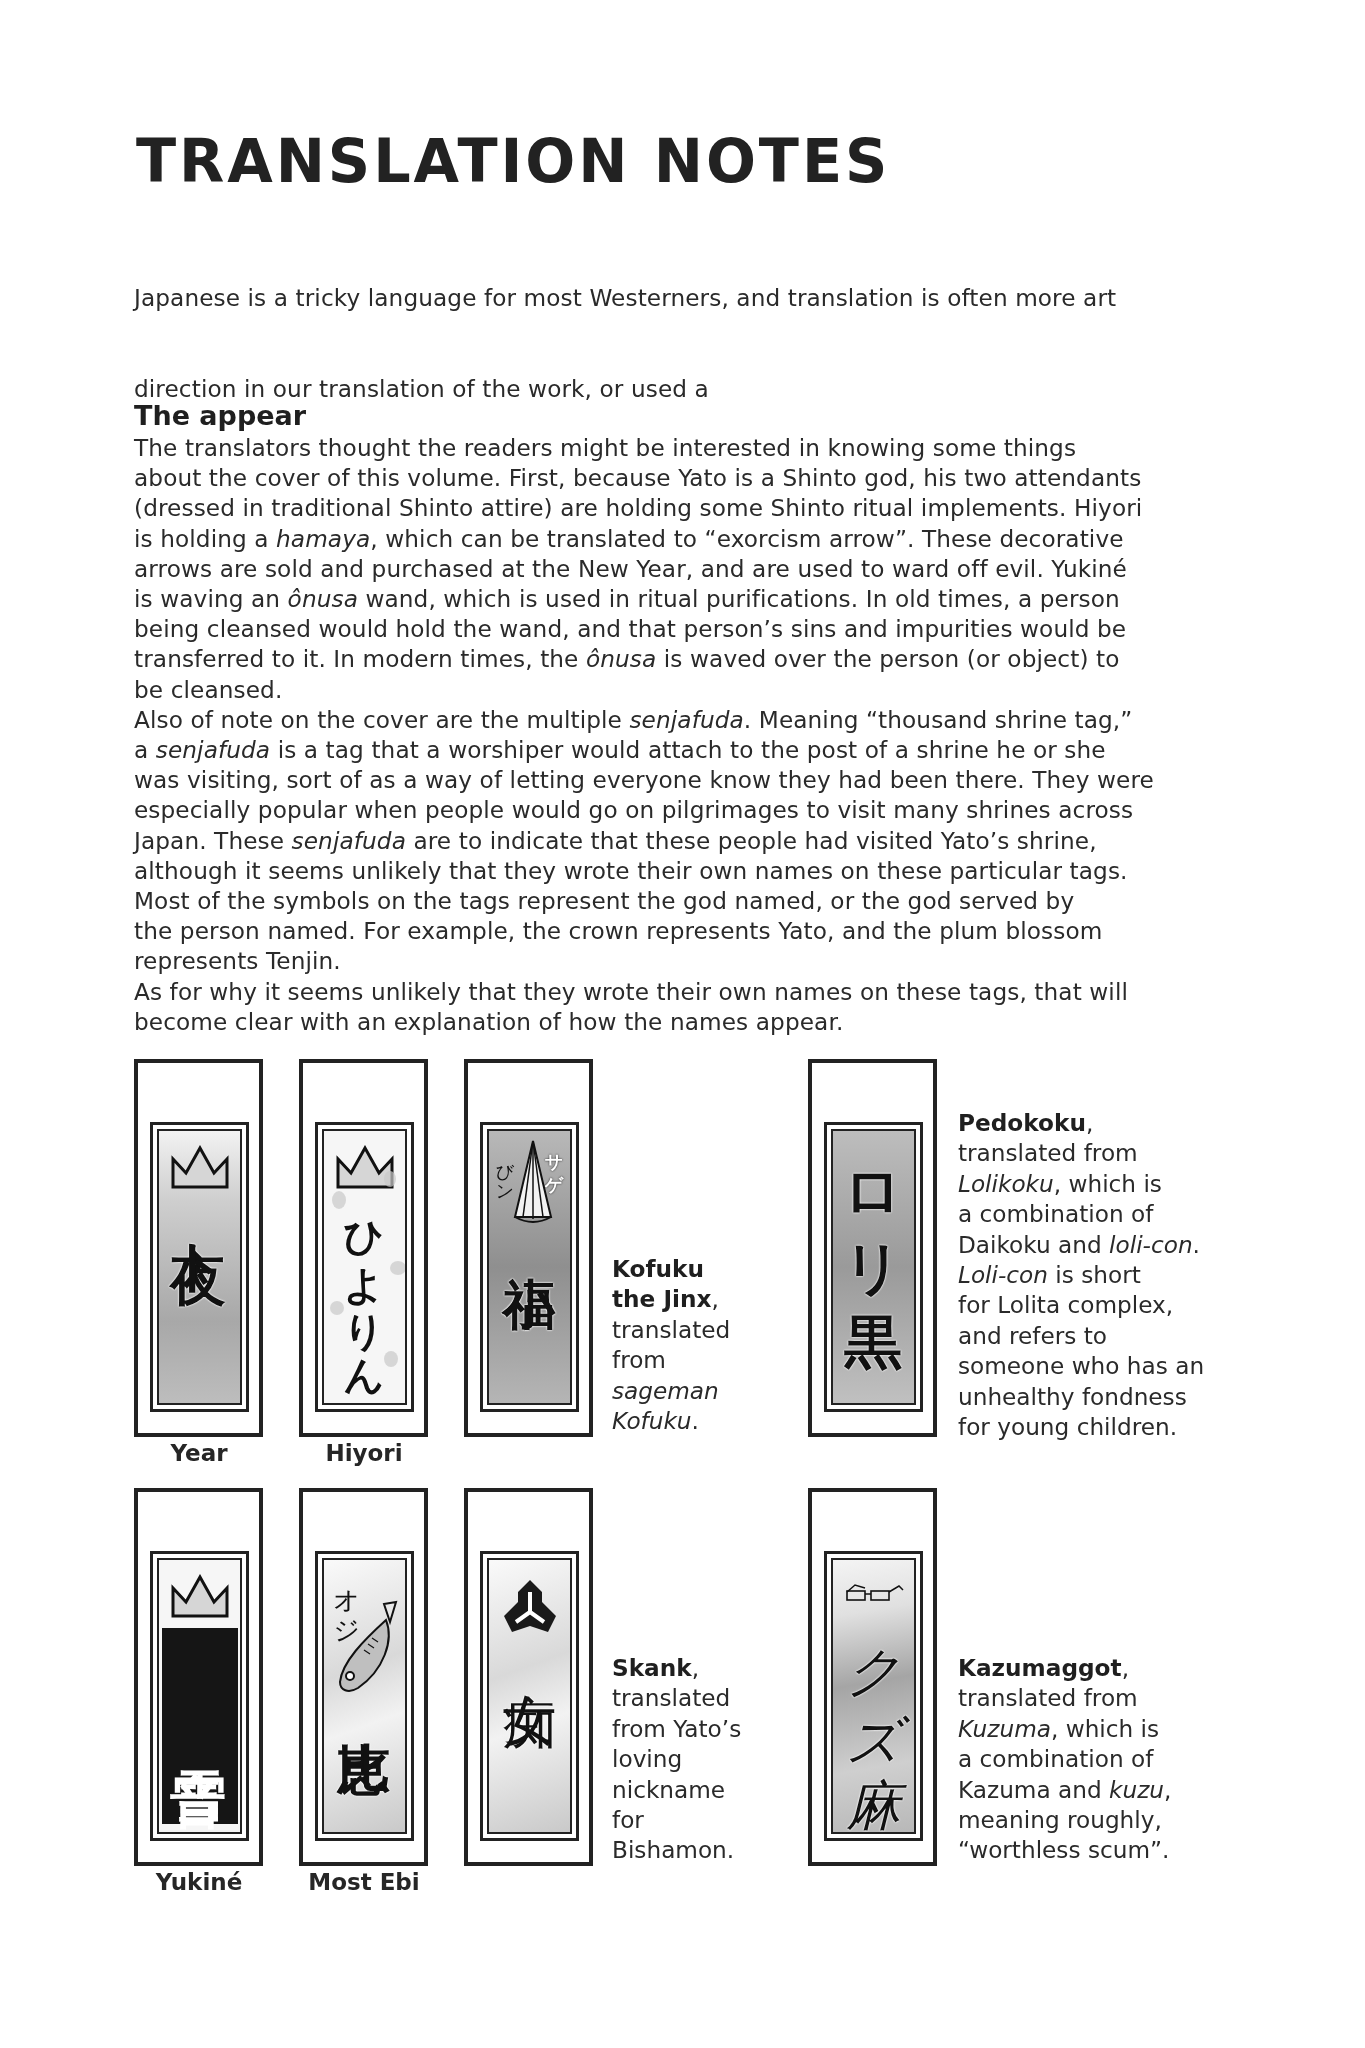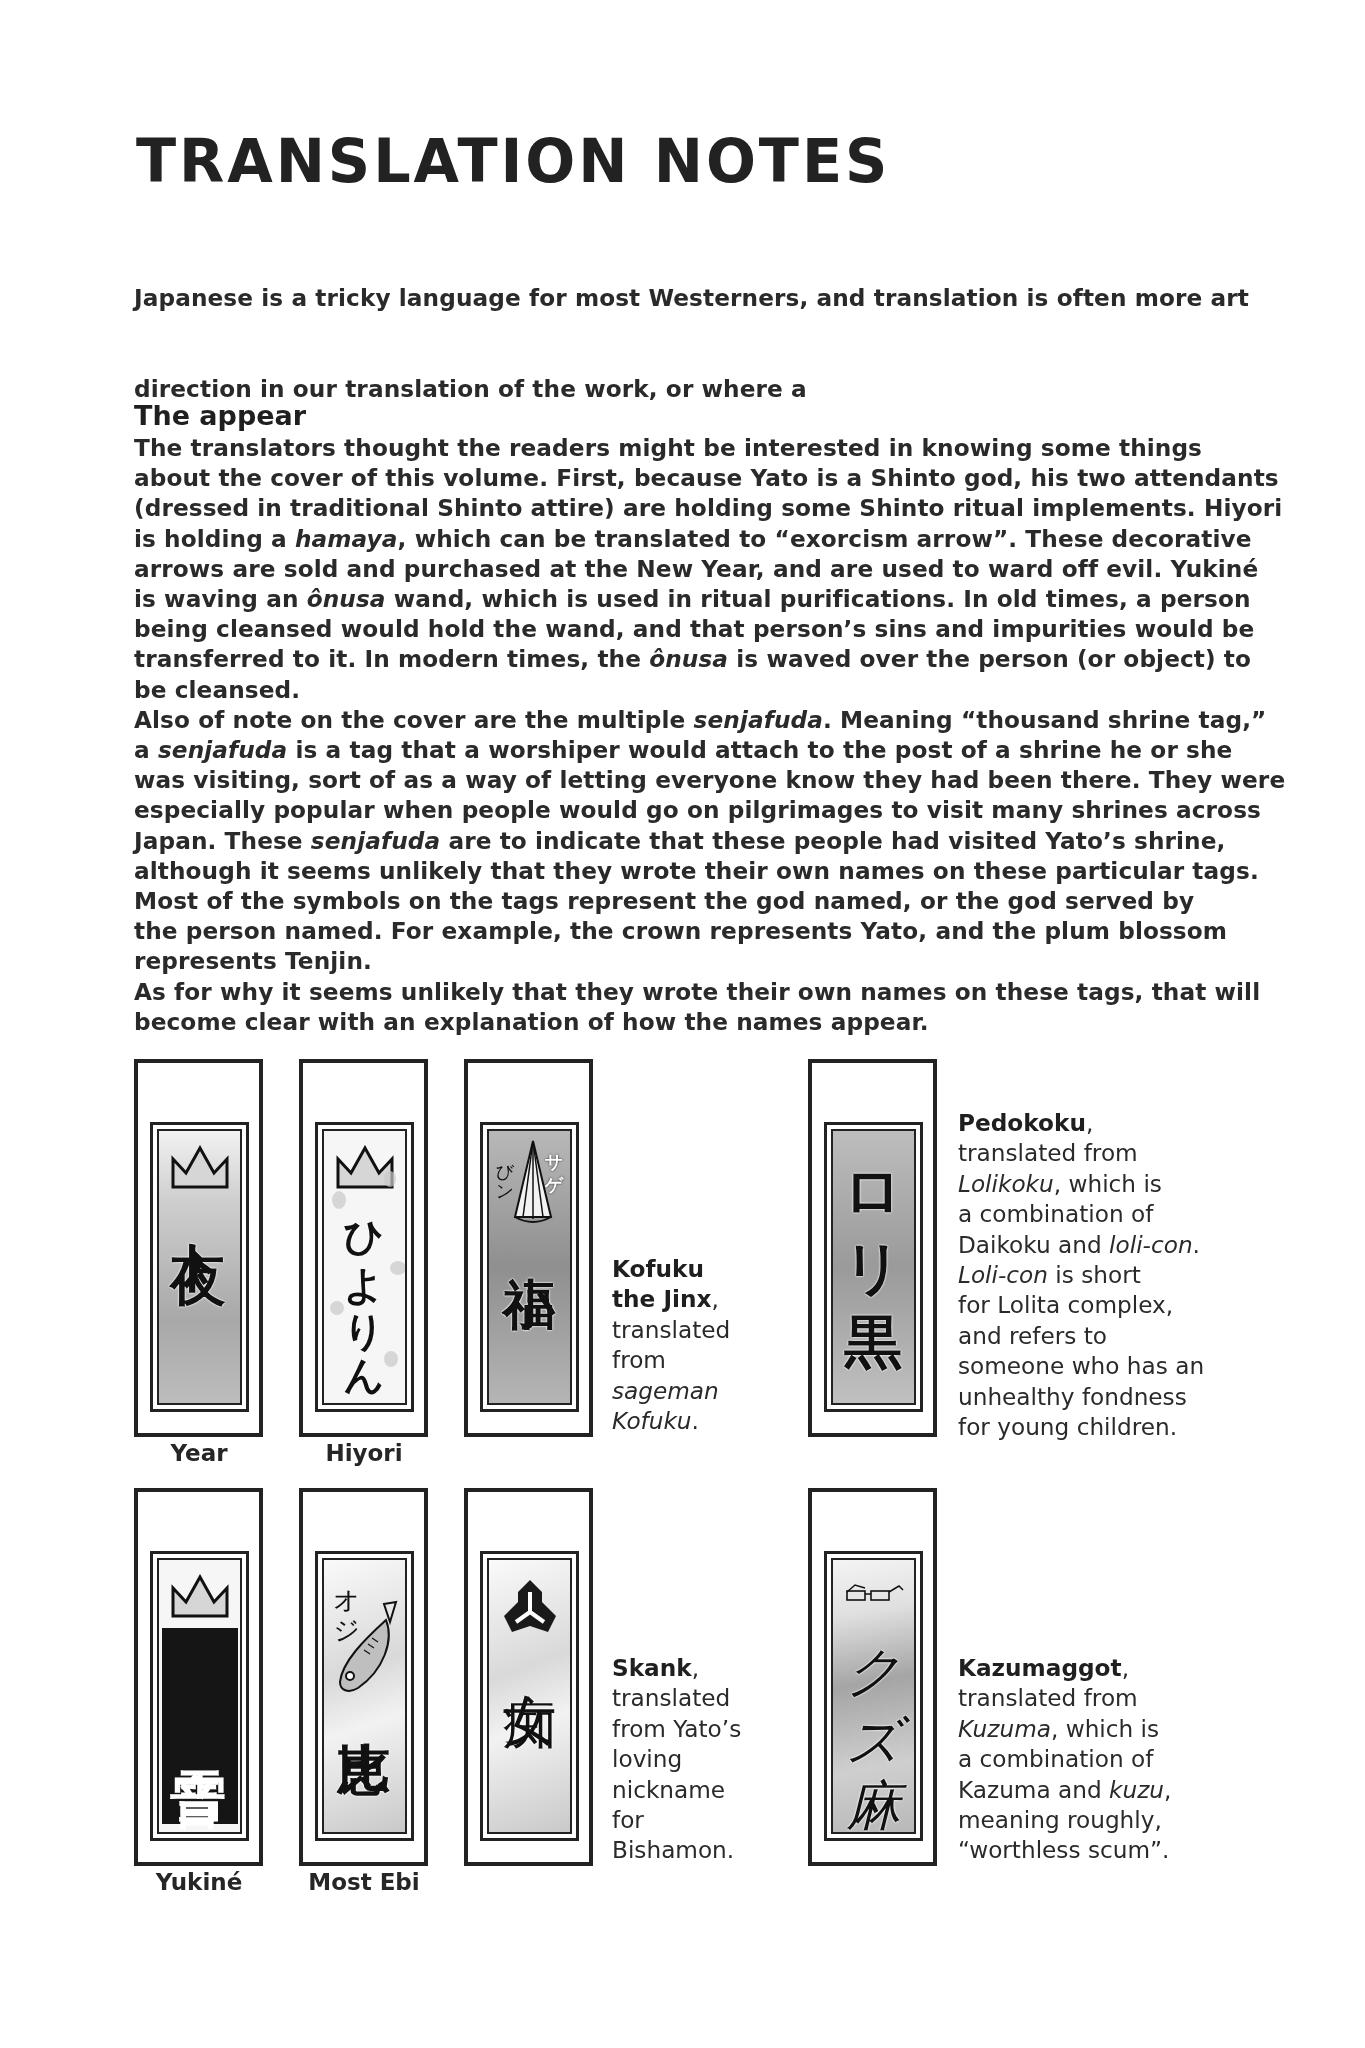--- a/index.html
+++ b/index.html
@@ -1,18 +1,18 @@
 <!DOCTYPE html>
 <html><head>
 <meta charset="utf-8">
 <style>
   html, body { margin: 0; padding: 0; background: #ffffff; }
   body { width: 1365px; height: 2048px; position: relative; overflow: hidden;
          font-family: "DejaVu Sans", sans-serif; color: #262626; }
-  .abs { position: absolute; font-weight: bold; }
+  .abs { position: absolute; }
   #title { left: 136px; top: 126px; font-size: 60px; font-weight: bold; letter-spacing: 3px;
            color: #222; white-space: nowrap; line-height: 70px; transform: scaleX(0.98); transform-origin: left; }
   .para { left: 134px; font-size: 23.2px; line-height: 30.2px; white-space: pre; color: #2a2a2a; letter-spacing: 0.1px; }
   .para .ln { display: block; }
   #intro { top: 223px; }
   #cover-heading { left: 134px; top: 399px; font-size: 27px; font-weight: bold; color: #1f1f1f; line-height: 34px; }
   #cover-body { top: 433px; }
   em, .it { font-style: italic; }
   
   .tag { position: absolute; width: 121px; height: 370px; border: 4px solid #222; background: #fff; }
@@ -32,21 +32,21 @@
   .desc b { color: #1f1f1f; }
   .blot { position: absolute; border-radius: 50%; background: #c9c9c9; opacity: .7; }
 </style>
 </head>
 <body>
 
 <div id="title" class="abs">TRANSLATION NOTES</div>
 
 <div id="intro" class="abs para">
   <span class="ln">Japanese is a tricky language for most Westerners, and translation is often more art</span>
-  <span class="ln">direction in our translation of the work, or where a</span>
+  <span class="ln">direction in our translation of the work, or used a</span>
 </div>
 
 <div id="cover-heading" class="abs">The appear</div>
 
 <div id="cover-body" class="abs para"><span class="ln" style="display: block;"><span>The translators thought the readers might be interested in knowing some things</span></span><span class="ln" style="display: block;"><span>about the cover of this volume. First, because Yato is a Shinto god, his two attendants</span></span><span class="ln" style="display: block;"><span>(dressed in traditional Shinto attire) are holding some Shinto ritual implements. Hiyori</span></span><span class="ln" style="display: block;"><span>is holding a </span><em>hamaya</em><span>, which can be translated to “exorcism arrow”. These decorative</span></span><span class="ln" style="display: block;"><span>arrows are sold and purchased at the New Year, and are used to ward off evil. Yukiné</span></span><span class="ln" style="display: block;"><span>is waving an </span><em>ônusa</em><span> wand, which is used in ritual purifications. In old times, a person</span></span><span class="ln" style="display: block;"><span>being cleansed would hold the wand, and that person’s sins and impurities would be</span></span><span class="ln" style="display: block;"><span>transferred to it. In modern times, the </span><em>ônusa</em><span> is waved over the person (or object) to</span></span><span class="ln" style="display: block;"><span>be cleansed.</span></span><span class="ln" style="display: block;"><span>Also of note on the cover are the multiple </span><em>senjafuda</em><span>. Meaning “thousand shrine tag,”</span></span><span class="ln" style="display: block;"><span>a </span><em>senjafuda</em><span> is a tag that a worshiper would attach to the post of a shrine he or she</span></span><span class="ln" style="display: block;"><span>was visiting, sort of as a way of letting everyone know they had been there. They were</span></span><span class="ln" style="display: block;"><span>especially popular when people would go on pilgrimages to visit many shrines across</span></span><span class="ln" style="display: block;"><span>Japan. These </span><em>senjafuda</em><span> are to indicate that these people had visited Yato’s shrine,</span></span><span class="ln" style="display: block;"><span>although it seems unlikely that they wrote their own names on these particular tags.</span></span><span class="ln" style="display: block;"><span>Most of the symbols on the tags represent the god named, or the god served by</span></span><span class="ln" style="display: block;"><span>the person named. For example, the crown represents Yato, and the plum blossom</span></span><span class="ln" style="display: block;"><span>represents Tenjin.</span></span><span class="ln" style="display: block;"><span>As for why it seems unlikely that they wrote their own names on these tags, that will</span></span><span class="ln" style="display: block;"><span>become clear with an explanation of how the names appear.</span></span></div>
 
 <div class="tag" style="left:134px; top:1059px;">
   <div class="frame">
       <div class="panel grey">
     <svg class="crown" width="60" height="44" viewBox="0 0 60 44">

